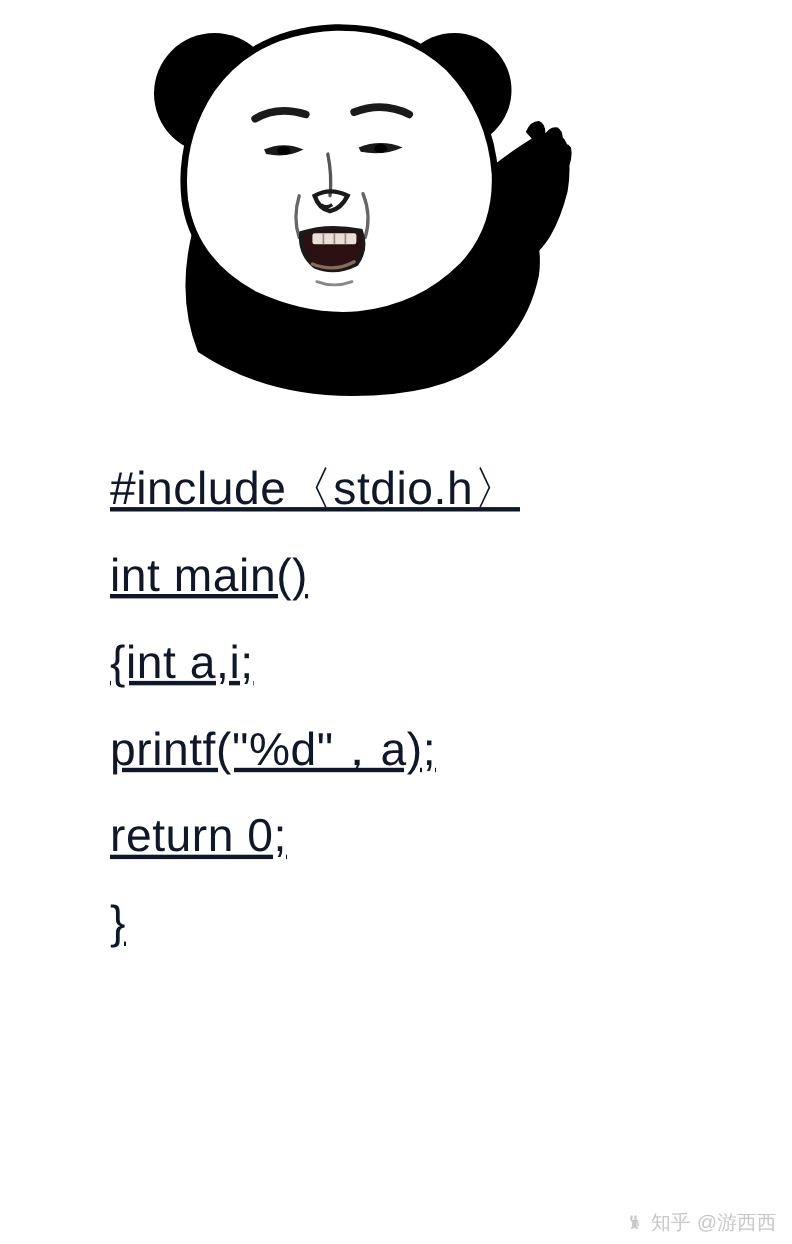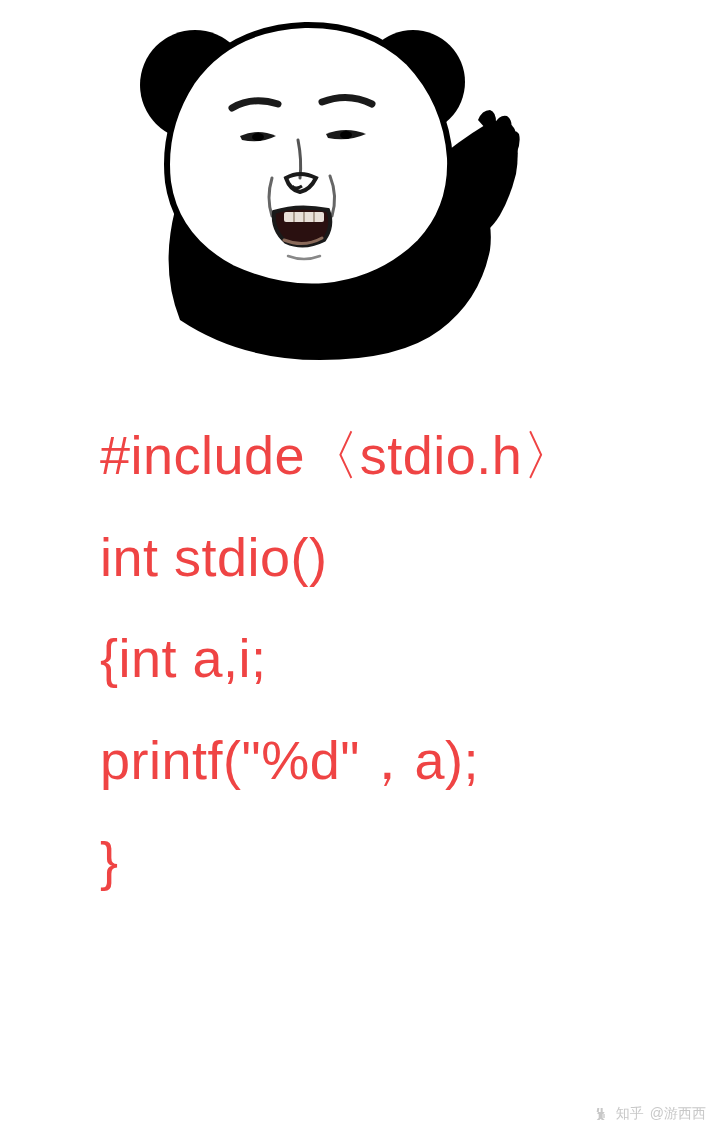--- a/index.html
+++ b/index.html
@@ -24,34 +24,35 @@
     }
     .panda-svg {
       width: 100%;
       height: 100%;
     }
     .code-block {
       position: absolute;
       top: 405px;
       left: 100px;
       right: 60px;
-      font-size: 54px;
+      font-size: 42px;
       line-height: 1.88;
-      color: #ef4444;
+      color: #0f172a;
       letter-spacing: 0.5px;
       font-weight: 400;
+      text-decoration: underline;
     }
     .code-line {
       white-space: pre;
     }
     .watermark {
       position: absolute;
       bottom: 8px;
       right: 14px;
-      font-size: 14px;
+      font-size: 18px;
       color: #c8c8c8;
       display: flex;
       align-items: center;
       gap: 6px;
       font-family: Arial, sans-serif;
     }
     .zhihu-logo {
       display: inline-flex;
       align-items: center;
       font-weight: bold;
@@ -103,23 +104,24 @@
     <line x1="194" y1="202" x2="194" y2="212" stroke="#9a8a7a" stroke-width="1.5"></line>
 
     <path d="M 164 230 Q 184 238 202 228" fill="none" stroke="#8a6a5a" stroke-width="3" stroke-linecap="round"></path>
 
     <path d="M 168 246 Q 184 252 200 246" fill="none" stroke="#888" stroke-width="2.5" stroke-linecap="round"></path>
   </svg>
 </div>
 
 <div class="code-block">
   <div class="code-line">#include〈stdio.h〉</div>
-  <div class="code-line">int stdio()</div>
+  <div class="code-line">int main()</div>
   <div class="code-line">{int a,i;</div>
   <div class="code-line">printf("%d"，a);</div>
+  <div class="code-line">return 0;</div>
   <div class="code-line">}</div>
 </div>
 
 <div class="watermark">
   <span class="zhihu-logo">
     <svg width="16" height="16" viewBox="0 0 24 24" fill="#c8c8c8">
       <path d="M5 3h3l-1 6h3V3h3v6h3l-2 3h-1v6l3 3h-4l-2-2-2 2H4l3-3v-6H5l1-3H4L5 3zm9 9v6h2v-6h-2z"></path>
     </svg>
   </span>
   <span>知乎</span>

